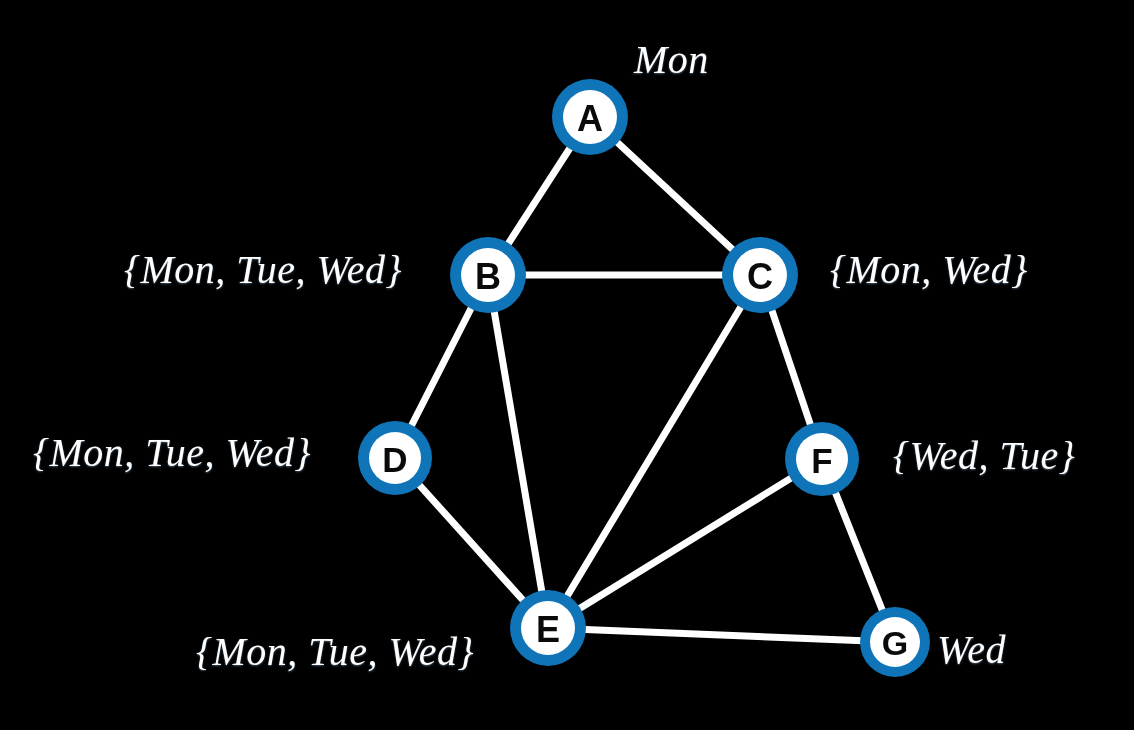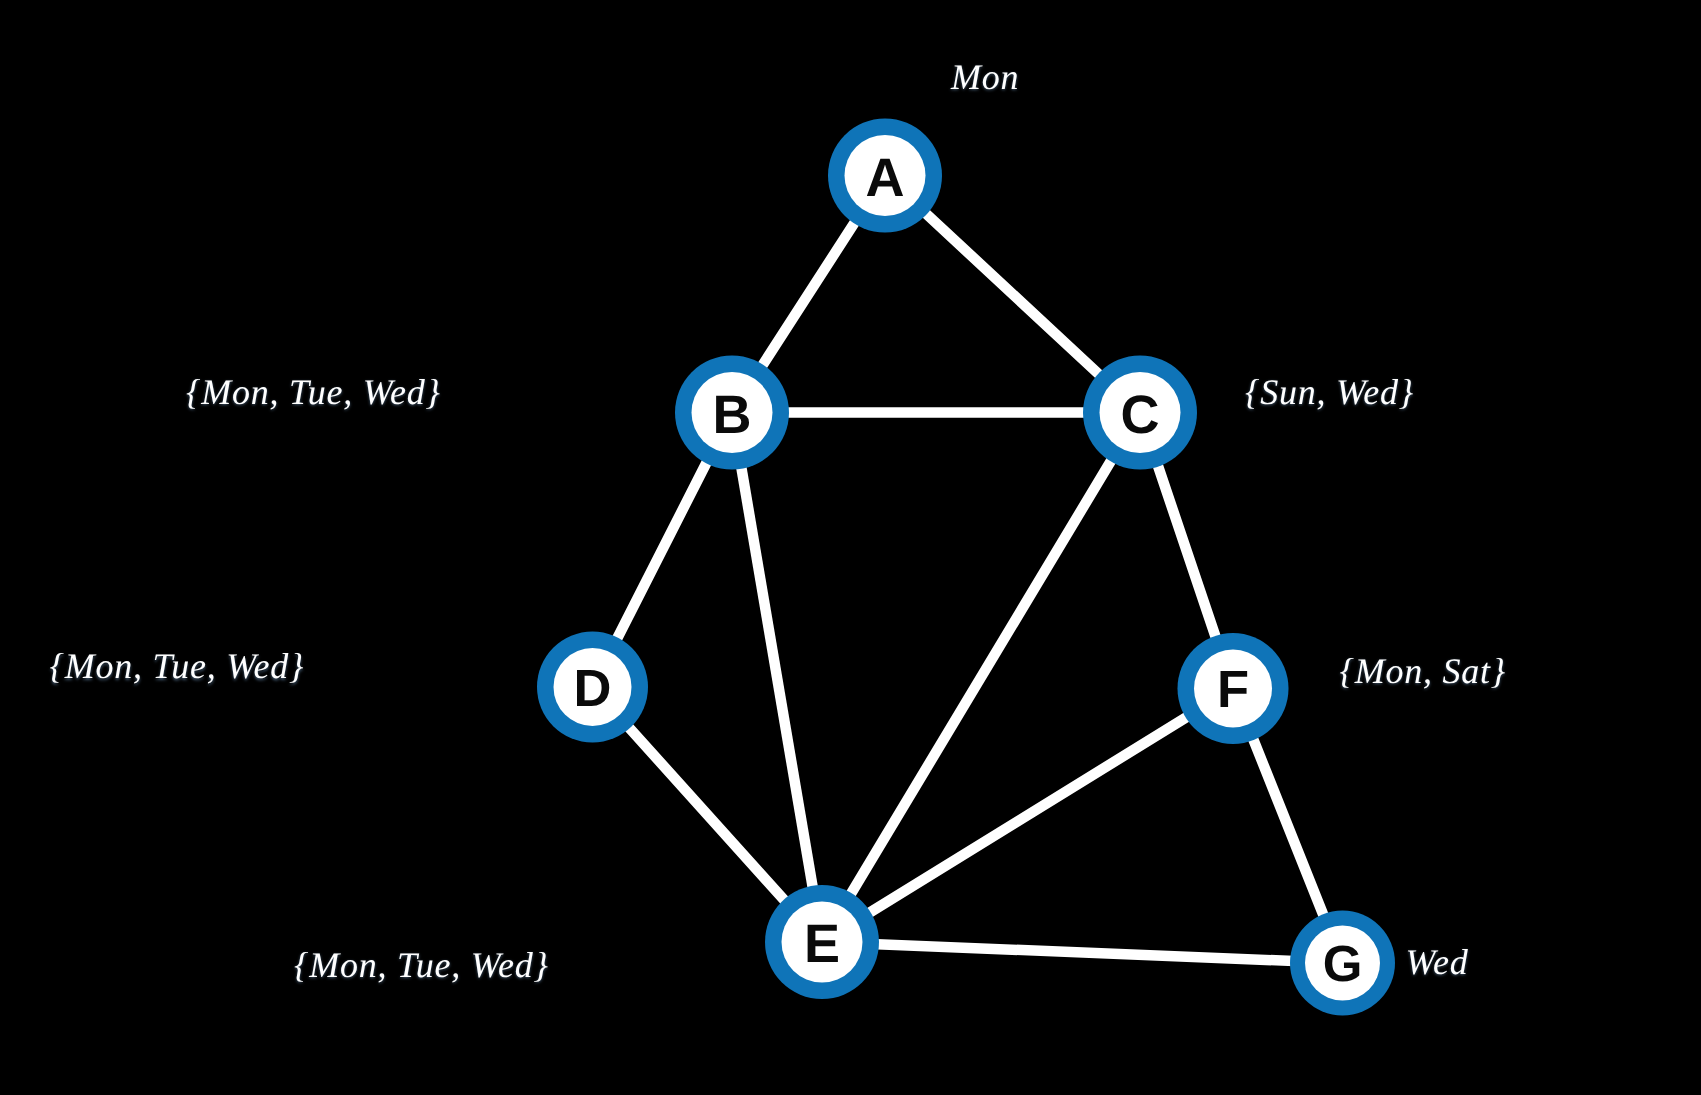--- a/index.html
+++ b/index.html
@@ -40,21 +40,21 @@
     font-weight: bold;
     fill: #0a0a0a;
     text-anchor: middle;
     dominant-baseline: central;
   }
   .domain-label {
     position: absolute;
     font-family: "Liberation Serif", serif;
     font-style: italic;
     color: #ffffff;
-    font-size: 24px;
+    font-size: 40px;
     line-height: 1;
     white-space: nowrap;
     letter-spacing: 0.5px;
     text-shadow: 0 1px 2px rgba(120,160,200,0.55);
   }
   .lbl-right { }
   .lbl-left  { }
 </style>
 </head>
 <body>
@@ -108,19 +108,19 @@
         <g>
           <circle cx="895" cy="642" r="35" fill="#0f74b8" class="node-ring"></circle>
           <circle cx="895" cy="642" r="25" fill="#ffffff"></circle>
           <text x="895" y="643" class="node-letter" fill="#0a0a0a" font-size="34">G</text>
         </g>
       </g>
   </svg>
   <div id="labels-layer">
       <div class="domain-label lbl-right" style="left: 634px; top: 40px; color: rgb(255, 255, 255);">Mon</div>
       <div class="domain-label lbl-left" style="left: 124px; top: 250px; color: rgb(255, 255, 255);">{Mon, Tue, Wed}</div>
-      <div class="domain-label lbl-right" style="left: 830px; top: 250px; color: rgb(255, 255, 255);">{Sun, Wed}</div>
+      <div class="domain-label lbl-right" style="left: 830px; top: 250px; color: rgb(255, 255, 255);">{Mon, Wed}</div>
       <div class="domain-label lbl-left" style="left: 33px; top: 433px; color: rgb(255, 255, 255);">{Mon, Tue, Wed}</div>
       <div class="domain-label lbl-left" style="left: 196px; top: 632px; color: rgb(255, 255, 255);">{Mon, Tue, Wed}</div>
-      <div class="domain-label lbl-right" style="left: 893px; top: 436px; color: rgb(255, 255, 255);">{Mon, Sat}</div>
+      <div class="domain-label lbl-right" style="left: 893px; top: 436px; color: rgb(255, 255, 255);">{Wed, Tue}</div>
       <div class="domain-label lbl-right" style="left: 937px; top: 630px; color: #ffffff;">Wed</div>
     </div>
 </div>
 
 </body></html>

